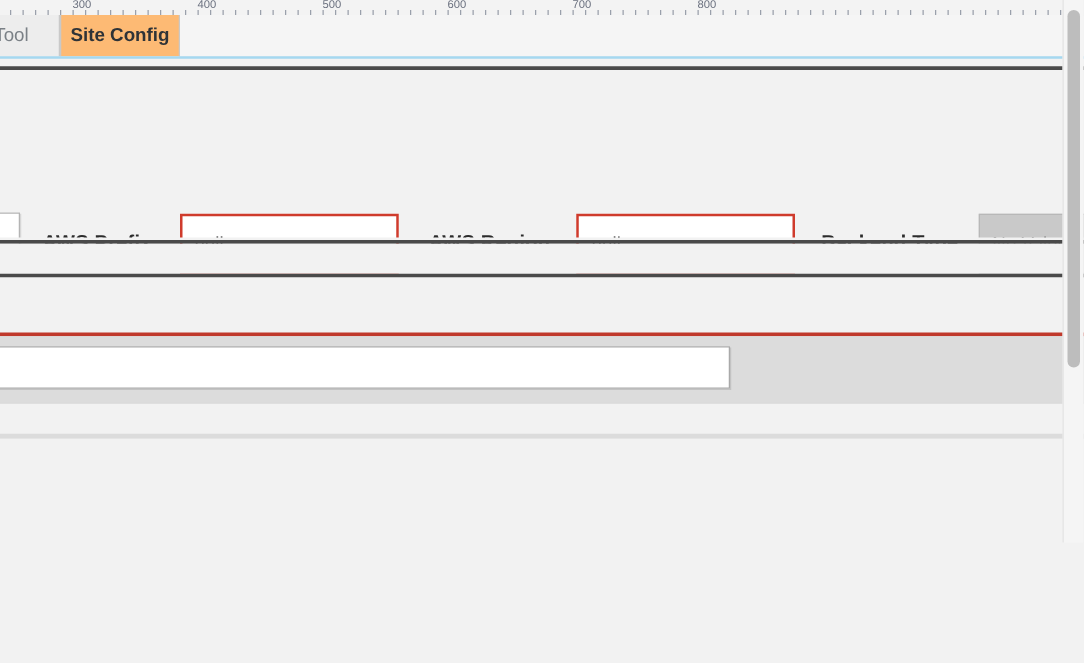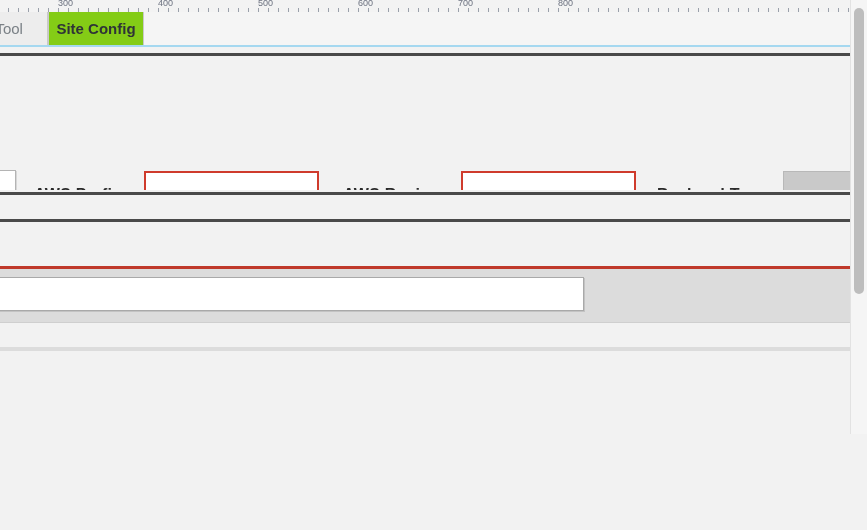--- a/index.html
+++ b/index.html
@@ -85,21 +85,21 @@
   .tab.inactive {
     left: -40px;
     width: 88px;
     background: #ededed;
     color: #7a8086;
     border-left: none;
   }
   .tab.active {
     left: 48px;
     width: 96px;
-    background: #84cc16;
+    background: #fdba74;
     color: #2f3337;
     font-weight: 600;
   }
   .tab-underline-blue {
     position: absolute;
     left: 0;
     top: 45px;
     width: 867px;
     height: 2px;
     background: #a5d8f0;

